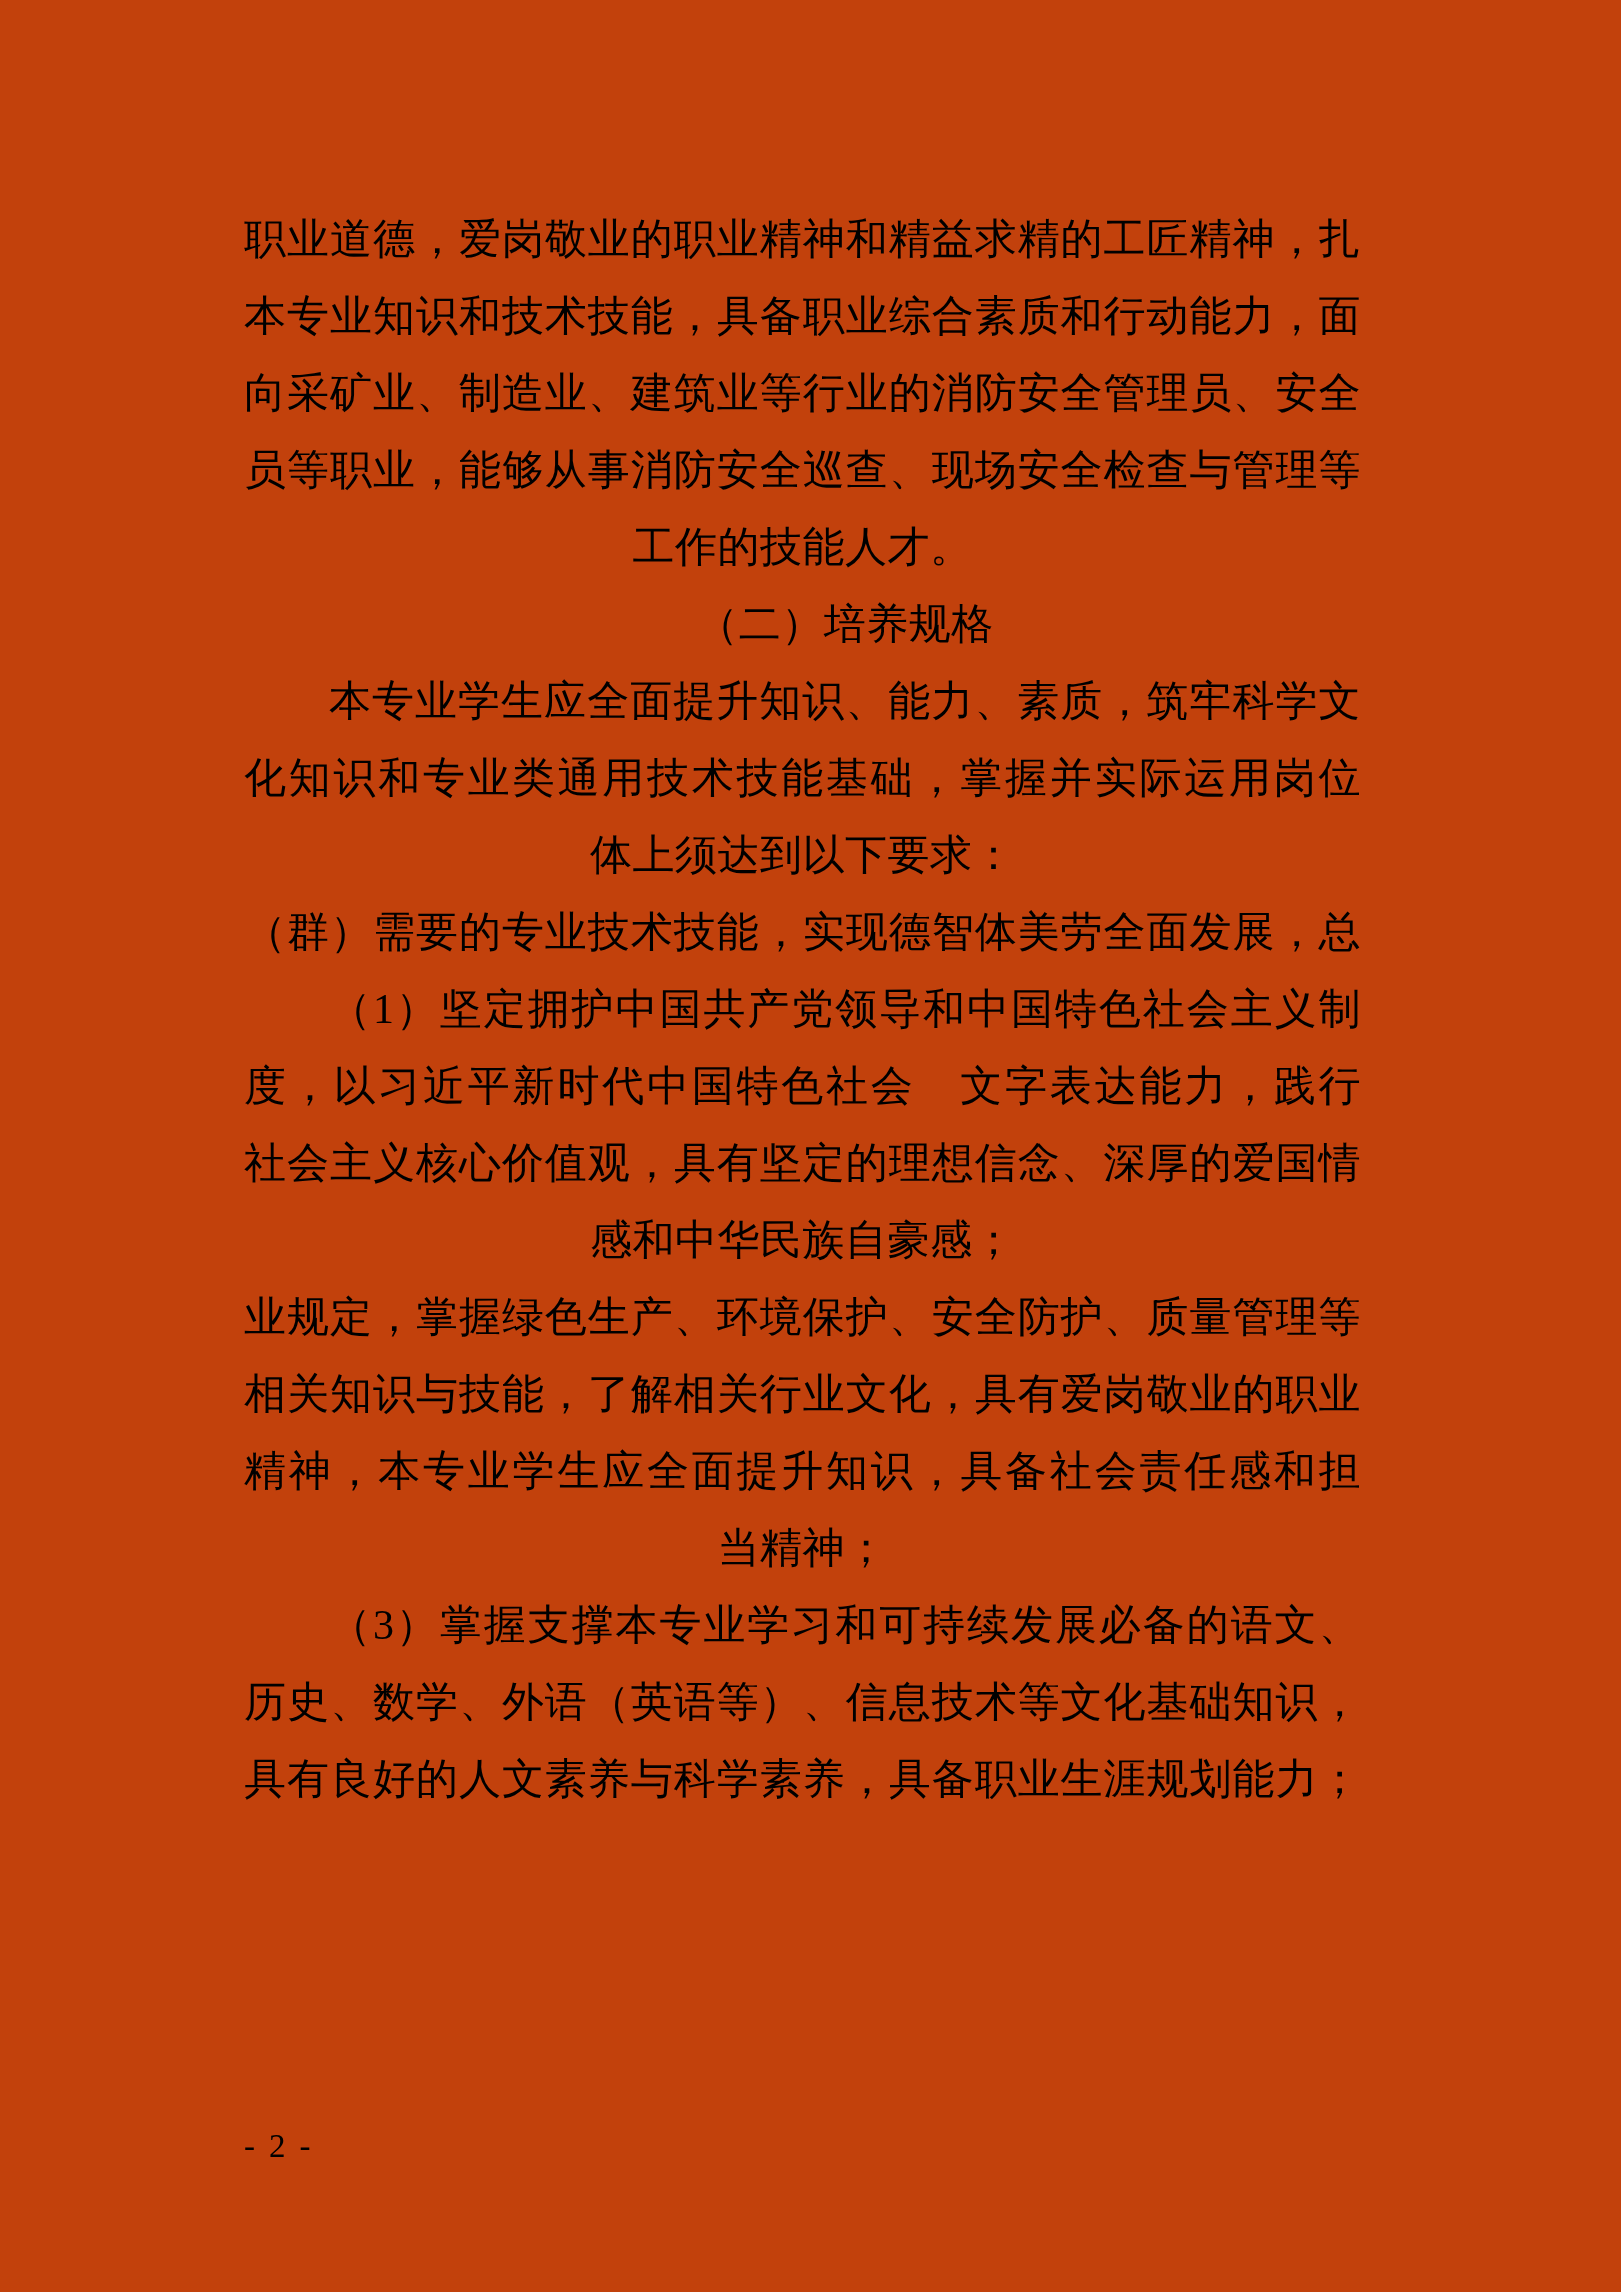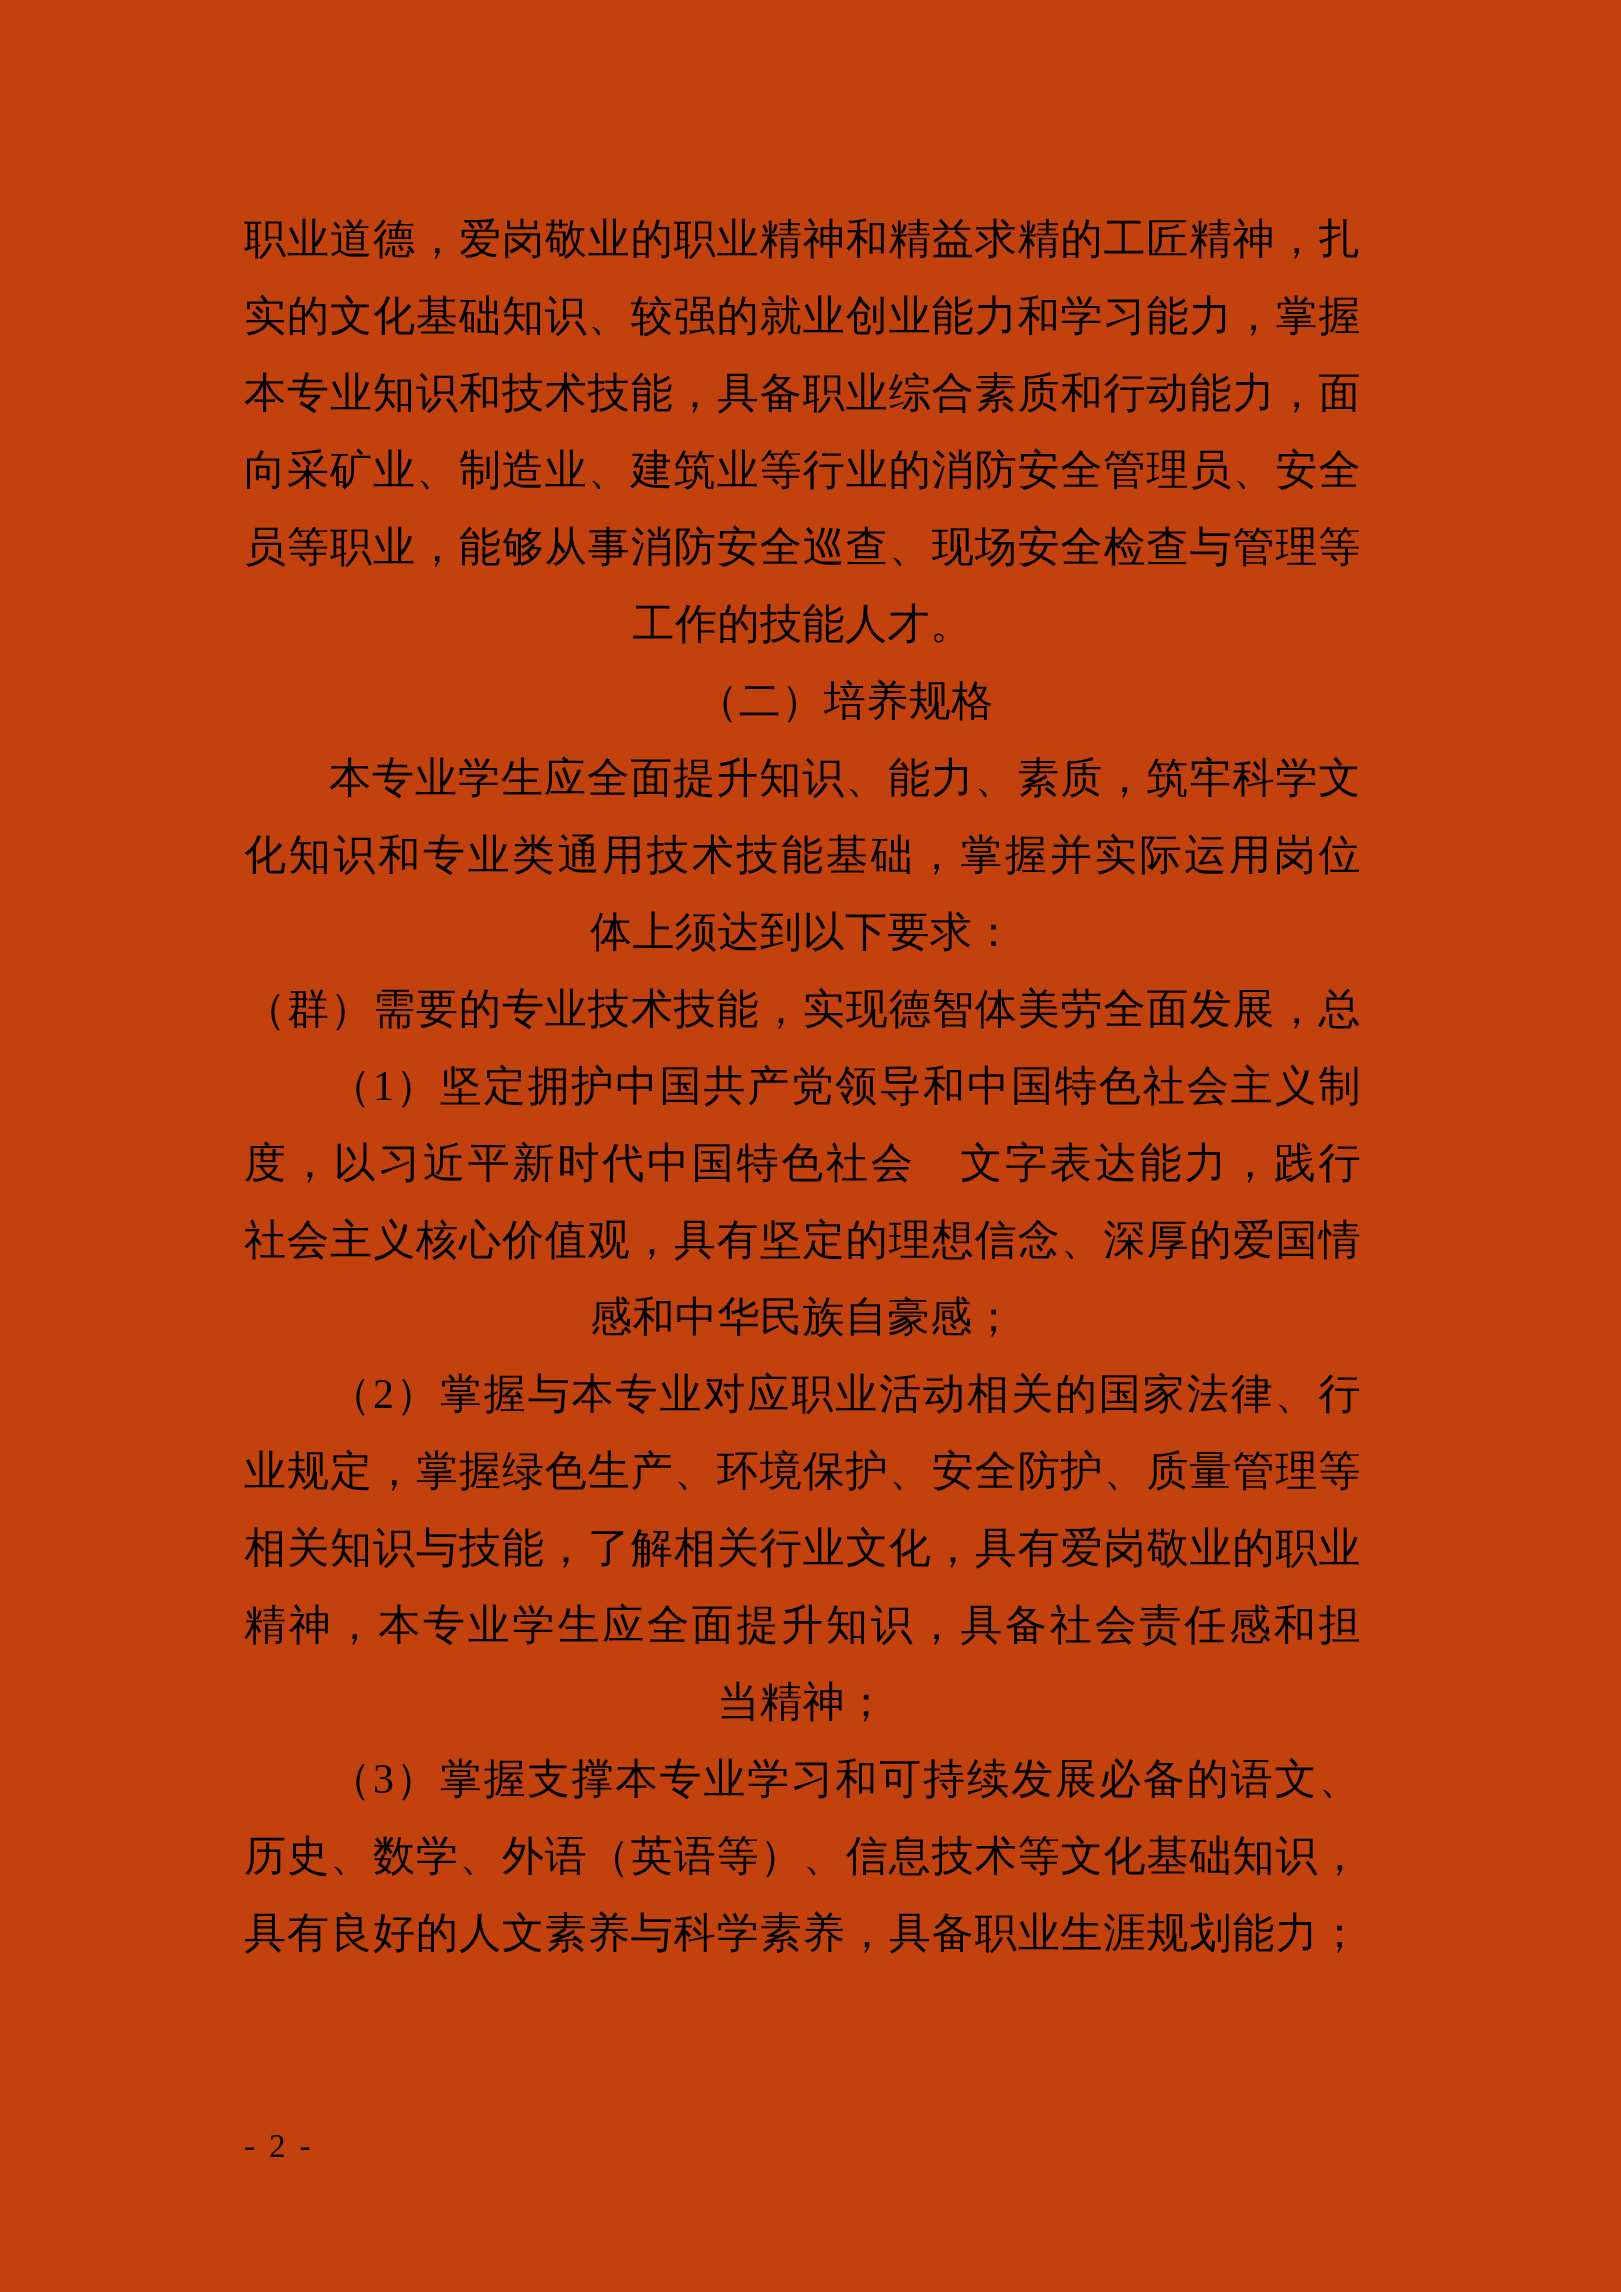--- a/index.html
+++ b/index.html
@@ -49,35 +49,33 @@
     letter-spacing: 2.9px;
     color: #000000;
   }
 </style>
 </head>
 <body>
 
 <div class="page">
   <div class="content">
       <div class="line j">职业道德，爱岗敬业的职业精神和精益求精的工匠精神，扎</div>
-      <div class="line j">实的文化基础知识、较强的就业创业能力和学习能力，掌握</div>
       <div class="line j">本专业知识和技术技能，具备职业综合素质和行动能力，面</div>
       <div class="line j">向采矿业、制造业、建筑业等行业的消防安全管理员、安全</div>
       <div class="line j">员等职业，能够从事消防安全巡查、现场安全检查与管理等</div>
       <div class="line">工作的技能人才。</div>
       <div class="line ind">（二）培养规格</div>
       <div class="line j ind">本专业学生应全面提升知识、能力、素质，筑牢科学文</div>
       <div class="line j">化知识和专业类通用技术技能基础，掌握并实际运用岗位</div>
       <div class="line">体上须达到以下要求：</div>
       <div class="line j">（群）需要的专业技术技能，实现德智体美劳全面发展，总</div>
       <div class="line j ind">（1）坚定拥护中国共产党领导和中国特色社会主义制</div>
       <div class="line j">度，以习近平新时代中国特色社会　文字表达能力，践行</div>
       <div class="line j">社会主义核心价值观，具有坚定的理想信念、深厚的爱国情</div>
       <div class="line">感和中华民族自豪感；</div>
-      <div class="line j ind">（2）掌握与本专业对应职业活动相关的国家法律、行</div>
       <div class="line j">业规定，掌握绿色生产、环境保护、安全防护、质量管理等</div>
       <div class="line j">相关知识与技能，了解相关行业文化，具有爱岗敬业的职业</div>
       <div class="line j">精神，本专业学生应全面提升知识，具备社会责任感和担</div>
       <div class="line">当精神；</div>
       <div class="line j ind">（3）掌握支撑本专业学习和可持续发展必备的语文、</div>
       <div class="line j">历史、数学、外语（英语等）、信息技术等文化基础知识，</div>
       <div class="line j">具有良好的人文素养与科学素养，具备职业生涯规划能力；</div>
     </div>
   <div class="page-number">- 2 -</div>
 </div>

